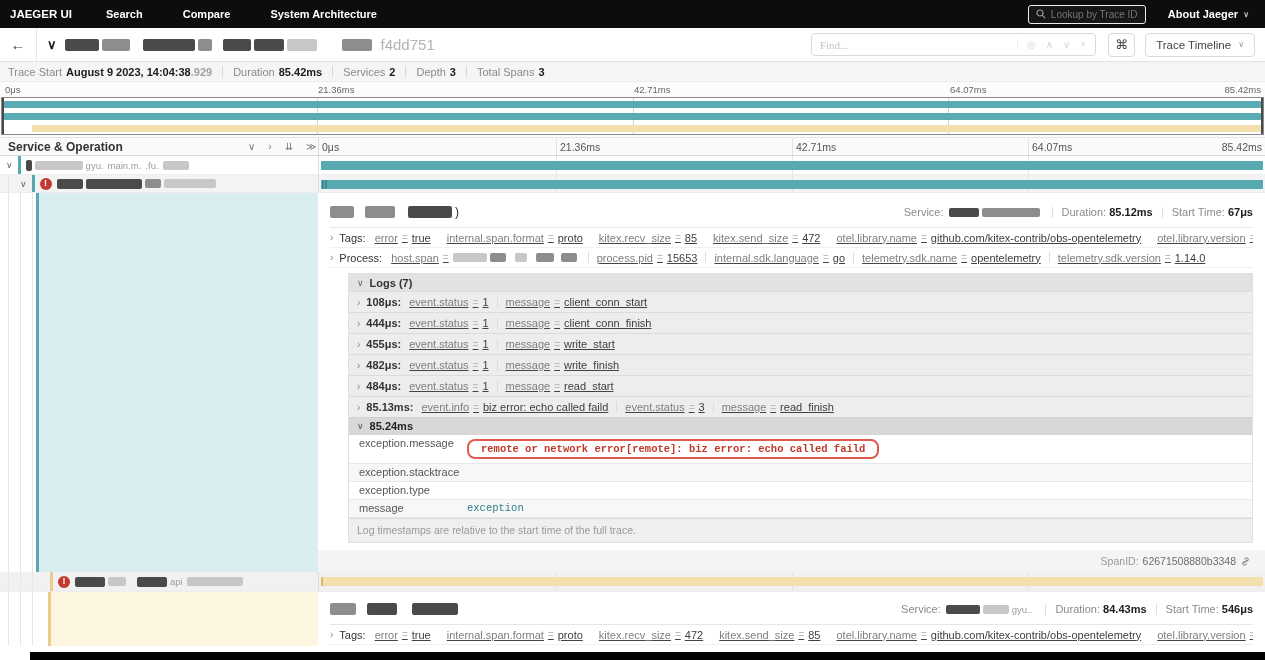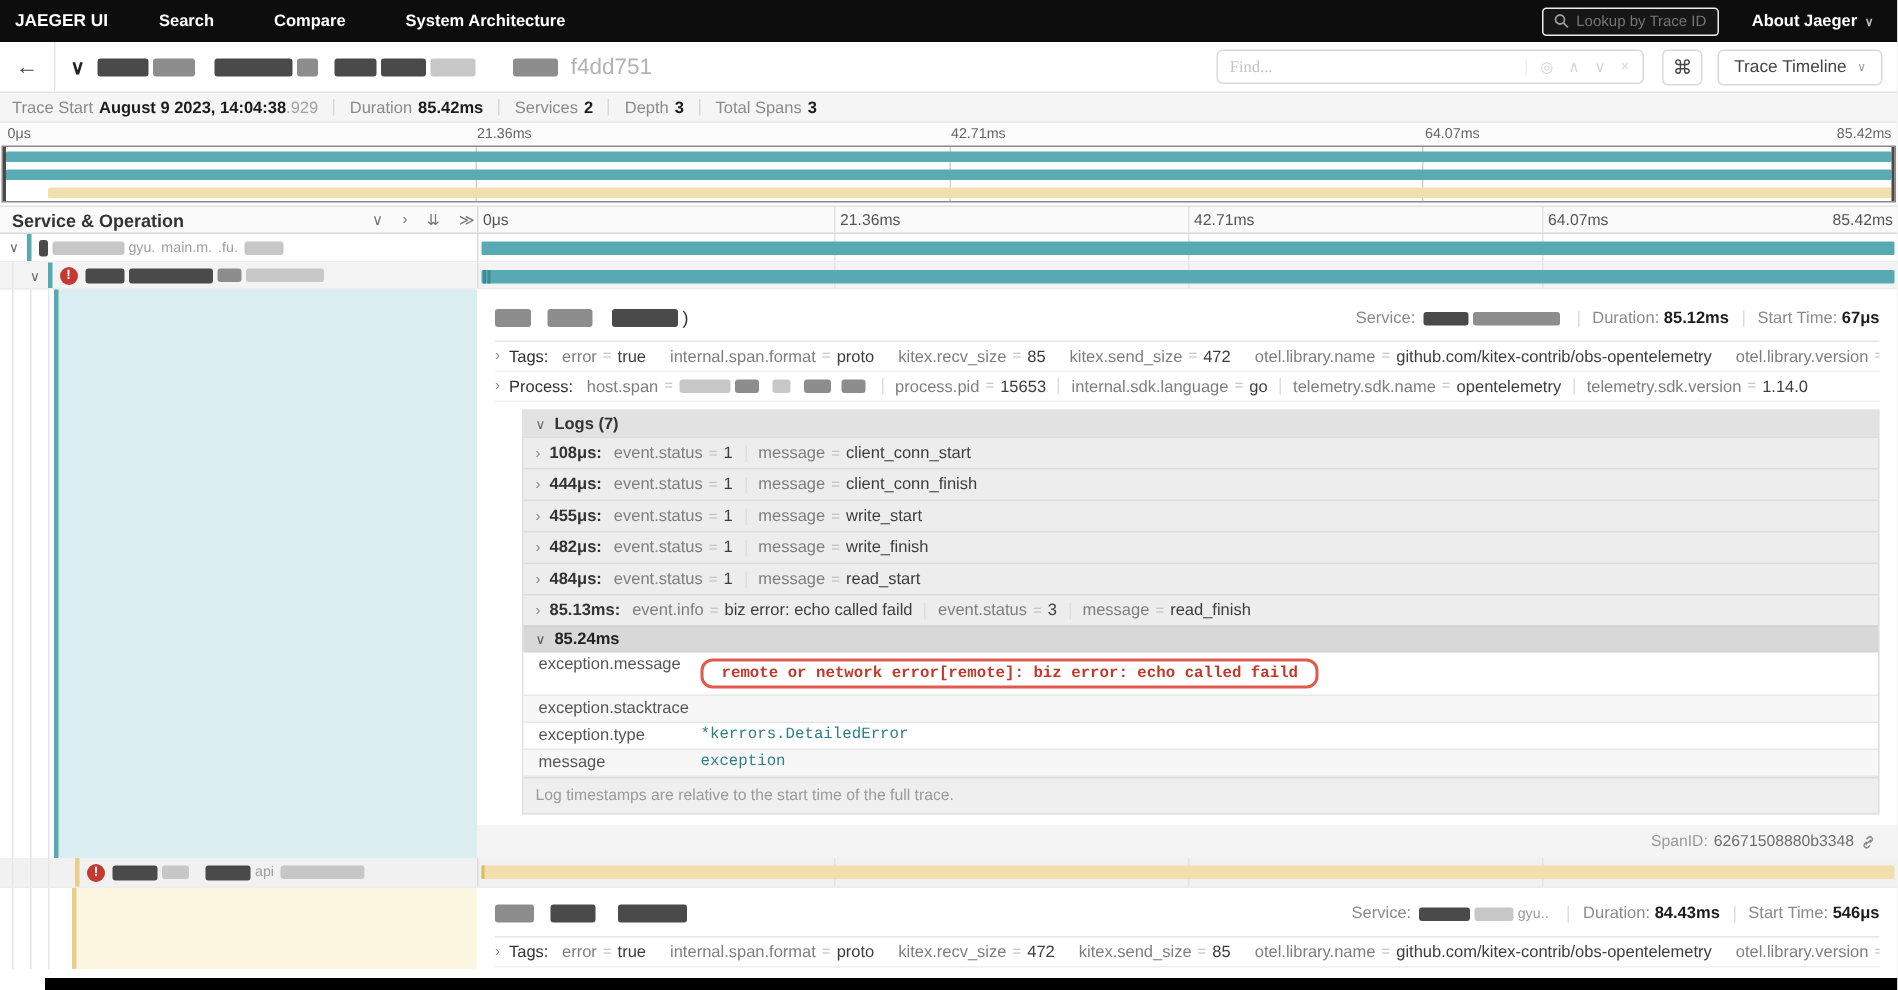--- a/index.html
+++ b/index.html
@@ -31,21 +31,21 @@
   .findicons { display:flex; align-items:center; gap:10px; padding:0 9px; color:#d4d4d4; font-size:10px; border-left:1px solid #f0f0f0; }
   .cmdbtn { width:27px; height:24px; border:1px solid #d9d9d9; border-radius:4px; background:#fff; display:flex; align-items:center; justify-content:center; font-size:13px; color:#444; margin-right:10px; cursor:pointer; }
   .viewbtn { height:24px; border:1px solid #d9d9d9; border-radius:4px; background:#fff; display:flex; align-items:center; gap:7px; font-size:11.5px; color:#444; padding:0 10px; margin-right:10px; cursor:pointer; }
   .viewbtn .dd { font-size:8px; color:#999; }
 
   
   .metabar { height:20px; background:#f5f5f5; border-bottom:1px solid #ececec; display:flex; align-items:center; font-size:11px; padding-left:8px; }
   .mfield { display:flex; align-items:center; }
   .mfield .lab { color:#8a8a8a; margin-right:4px; }
   .mfield .val { color:#1c1c1c; font-weight:bold; }
-  .mfield .extra { color:#a2a2a2; font-weight:normal; }
+  .mfield .extra { color:#a2a2a2; font-weight:bold; }
   .msep { width:1px; height:11px; background:#d8d8d8; margin:0 10px; }
 
   
   .minimap { height:55px; background:#fcfcfc; position:relative; padding-top:2px; }
   .mm-labels { position:relative; height:12px; font-size:9.5px; color:#666; }
   .mm-labels span { position:absolute; top:0; }
   .mm-box { position:relative; margin:1px 1px 0 1px; height:38px; border:1px solid #8a8a8a; background:#fff; }
   .mm-grid { position:absolute; top:0; bottom:0; width:1px; background:#d2d2d2; }
   .mm-handle { position:absolute; top:0; bottom:0; width:2px; background:#4a4a4a; }
   .mm-bar { position:absolute; height:7px; border-radius:1px; }
@@ -86,21 +86,21 @@
   .d-panel { flex:1; background:#fff; position:relative; padding:9px 12px 0 12px; font-size:11px; color:#444; overflow:hidden; }
   .d-titlerow { display:flex; align-items:center; height:20px; }
   .d-titlerow .spacer { flex:1; }
   .d-meta { display:flex; align-items:center; font-size:11px; color:#8a8a8a; }
   .d-meta b { color:#1c1c1c; }
   .d-meta .sep { width:1px; height:11px; background:#ddd; margin:0 9px; }
   .d-div { height:1px; background:#e6e6e6; margin-top:5px; }
   .acc-row { display:flex; align-items:center; height:20px; border-bottom:1px solid #f0f0f0; white-space:nowrap; overflow:hidden; cursor:pointer; }
   .acc-row .arr { color:#888; font-size:10px; margin-right:6px; }
   .acc-row .acc-title { font-weight:normal; color:#333; margin-right:9px; }
-  .kvi { display:inline-flex; align-items:center; }
+  .kvi { display:inline-flex; align-items:center;text-decoration:underline; }
   .kvi .k { color:#7e7e7e; }
   .kvi .eq { color:#bbb; margin:0 4px; font-size:10px; }
   .kvi .v { color:#3d3d3d; }
   .tagsep { display:inline-block; width:1px; height:11px; background:#ddd; margin:0 8px; vertical-align:middle; }
 
   .logsbox { margin:5px 0 0 18px; background:#ededed; border:1px solid #e0e0e0; }
   .logshead { height:17px; background:#e2e2e2; display:flex; align-items:center; font-size:11px; padding-left:8px; cursor:pointer; }
   .logshead .arr { color:#666; font-size:9px; margin-right:6px; }
   .logshead b { color:#333; }
   .logrow { height:21px; border-top:1px solid #dcdcdc; display:flex; align-items:center; padding-left:8px; white-space:nowrap; overflow:hidden; cursor:pointer; }
@@ -505,21 +505,20 @@
           <div class="kvrow">
             <div class="kcol">exception.message</div>
             <div class="vcol"><span class="errbox">remote or network error[remote]: biz error: echo called faild</span></div>
           </div>
           <div class="kvrow">
             <div class="kcol">exception.stacktrace</div>
             <div class="vcol"></div>
           </div>
           <div class="kvrow">
             <div class="kcol">exception.type</div>
-            <div class="vcol code">*kerrors.DetailedError</div>
           </div>
           <div class="kvrow">
             <div class="kcol">message</div>
             <div class="vcol code">exception</div>
           </div>
         </div>
 
         <div class="lognote">Log timestamps are relative to the start time of the full trace.</div>
       </div>
 

